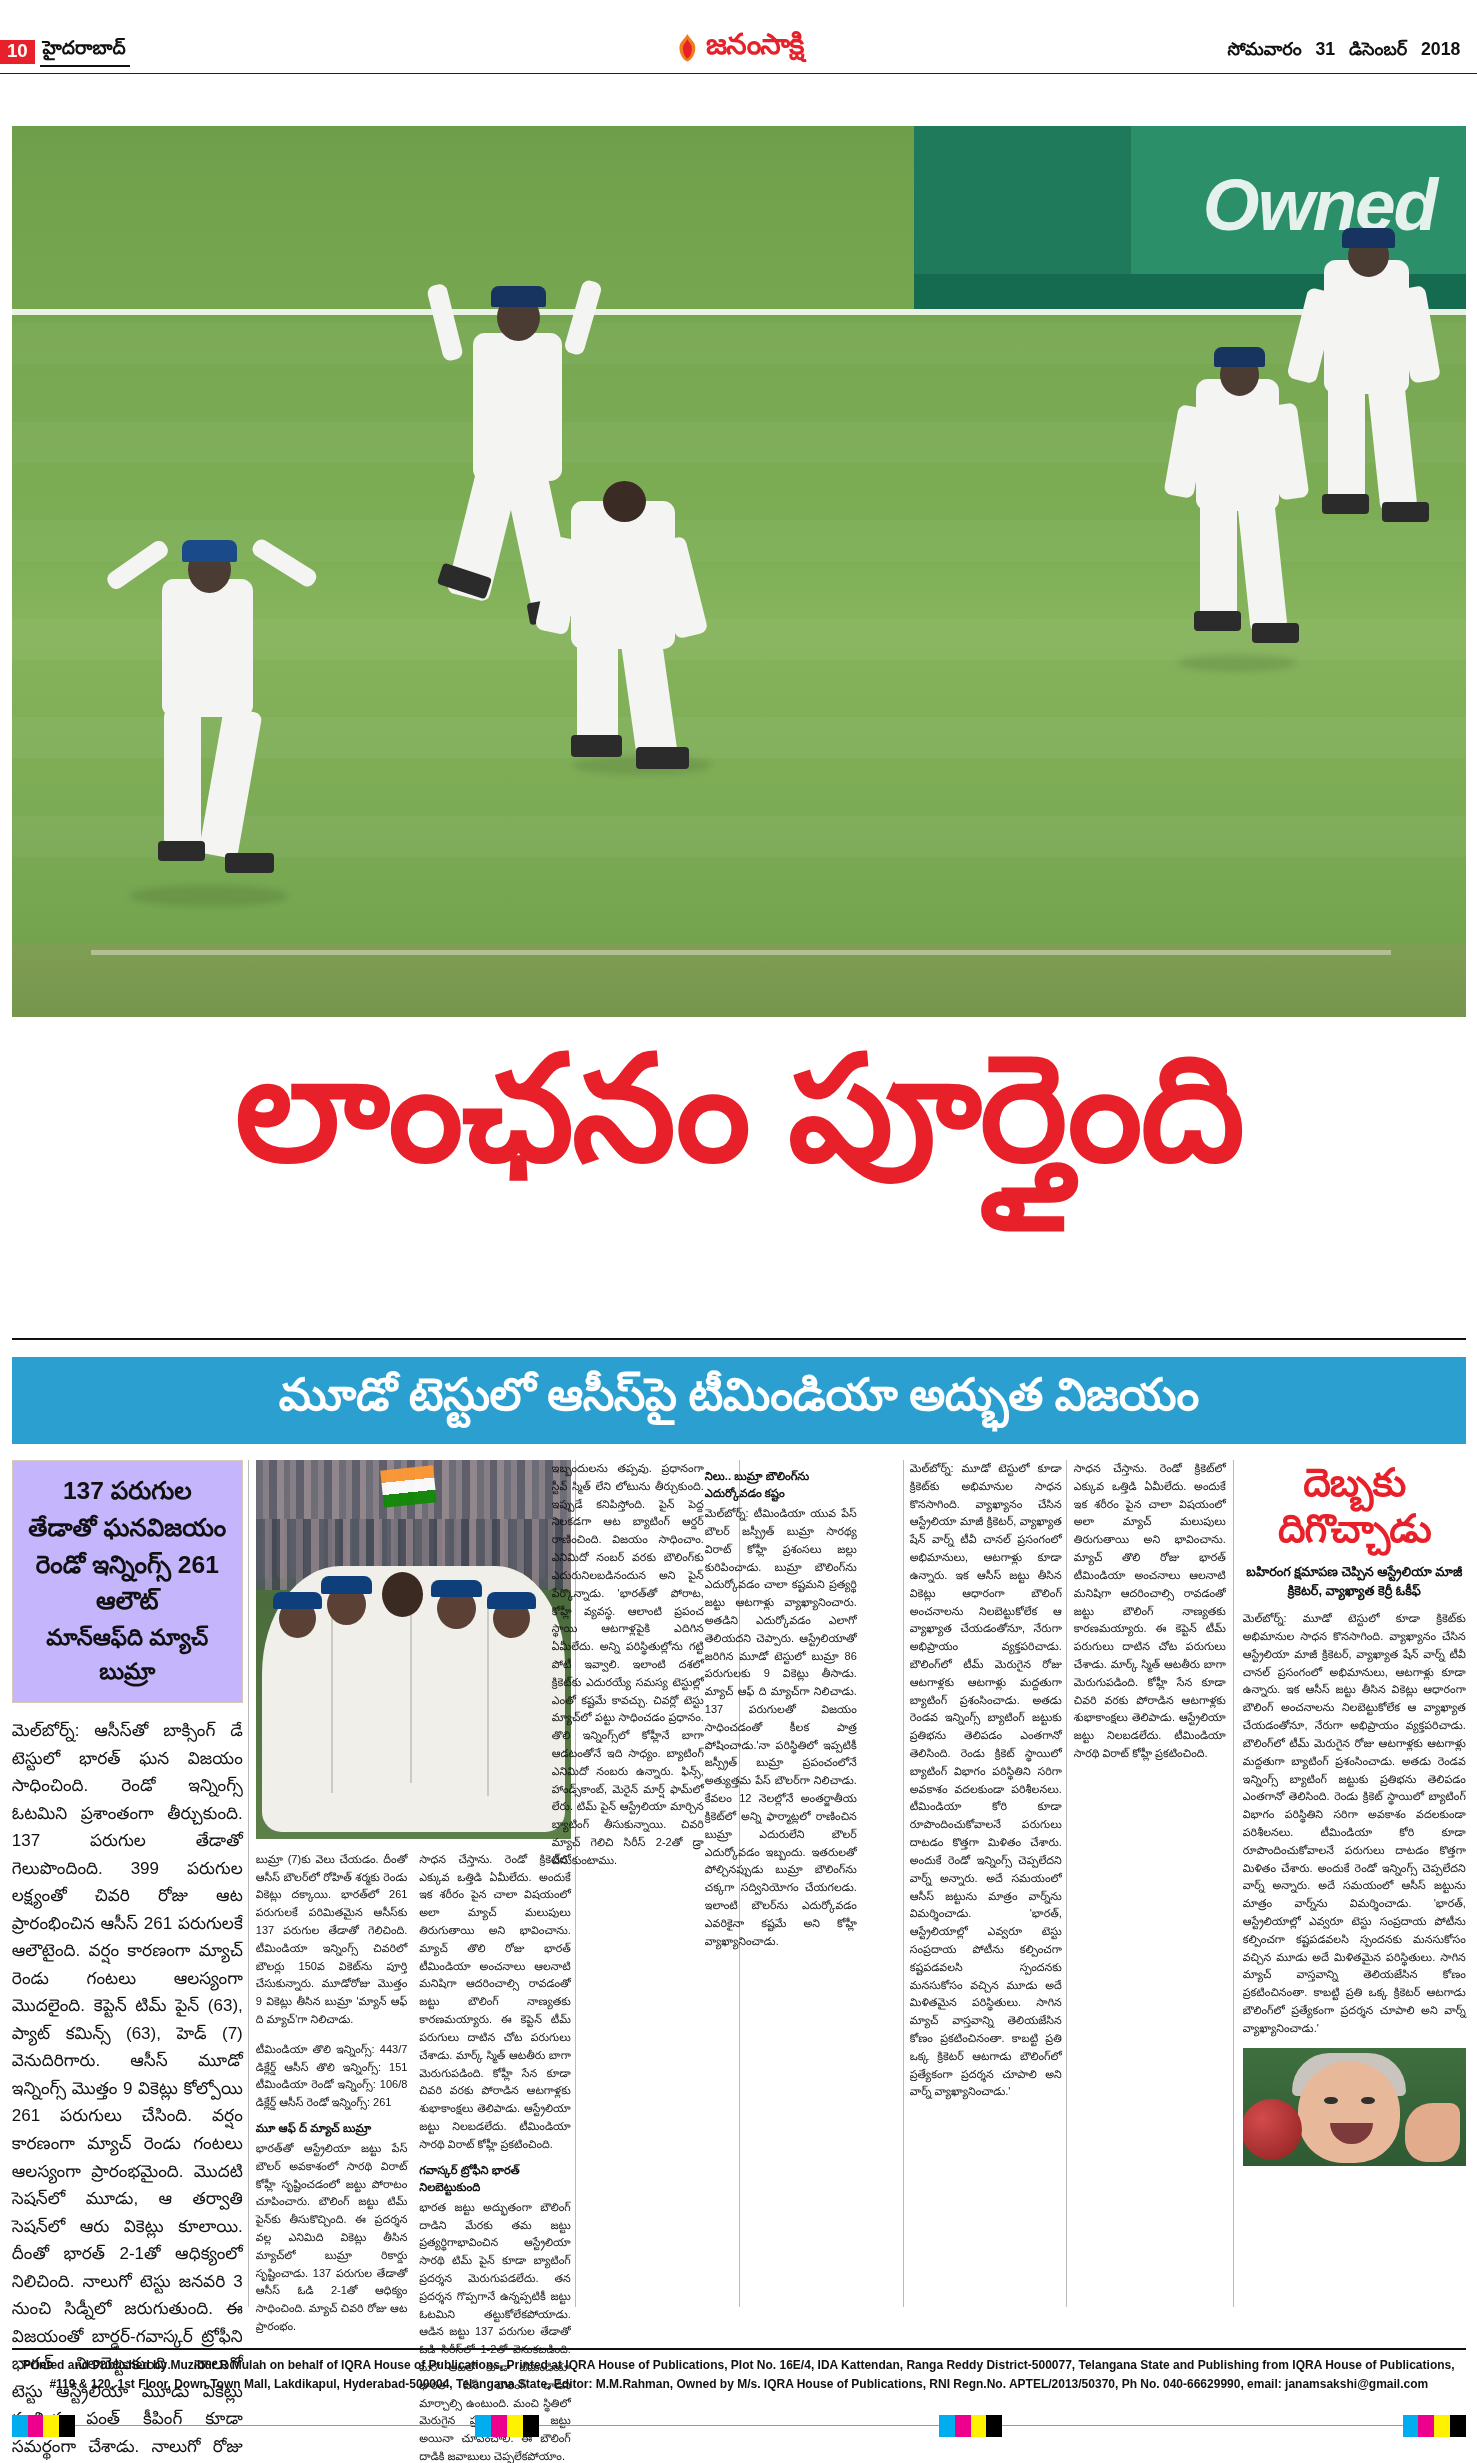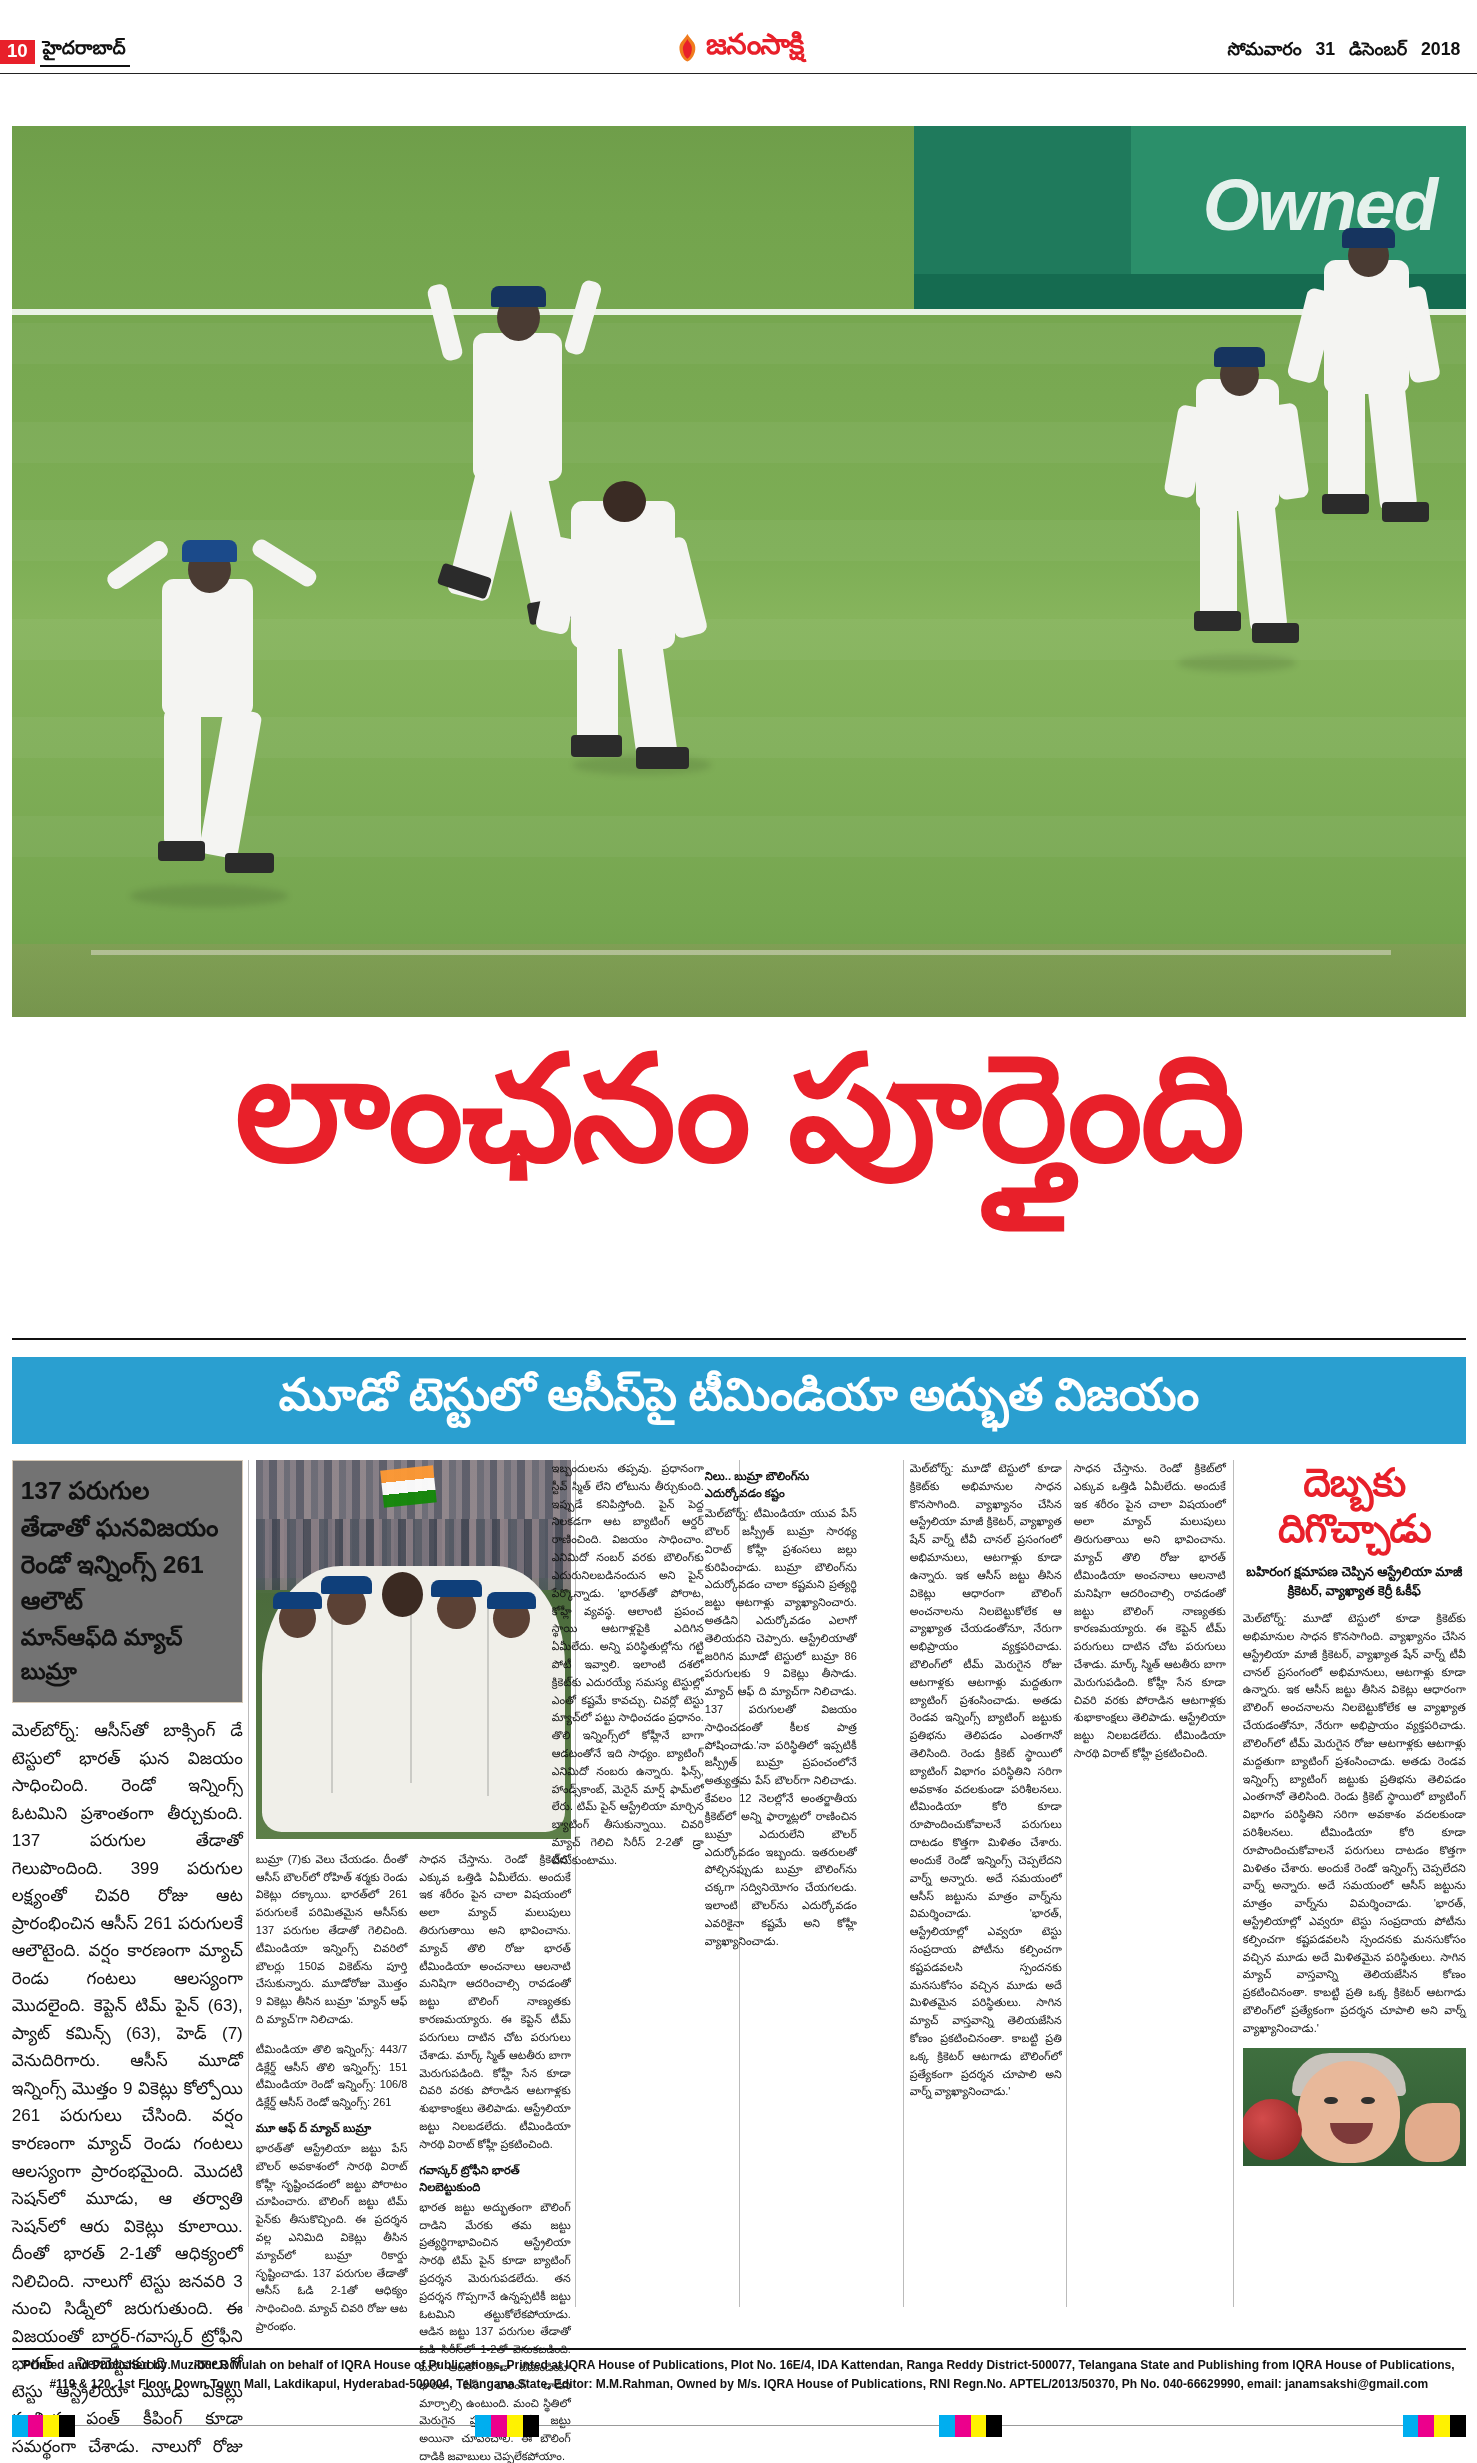--- a/index.html
+++ b/index.html
@@ -126,21 +126,22 @@
     position:absolute; left:11.8px; top:1460px; width:1454px; height:857px;
   }
   .col { position:absolute; top:0; }
   .colsep {
     position:absolute; top:0; width:1px; height:847px; background:#bbb;
   }
 
   
   .c1 { left:0; width:231px; }
   .sumbox {
-    background:#737373; border:1px solid #d6c9b6; padding:11.8px 7.9px 13.8px 7.9px;
+    background:#c4b5fd; border:1px solid #d6c9b6; padding:11.8px 7.9px 13.8px 7.9px;
+    text-align:center;
   }
   .sumbox .sl {
     font-size:24.6px; line-height:1.5; color:#111; font-weight:bold;
   }
   .sumbox .sl2 { font-size:22.7px; }
   .c1 .smalltext {
     margin-top:13.8px; font-size:17px; line-height:1.62; color:#111;
     text-align:justify;
   }
 

